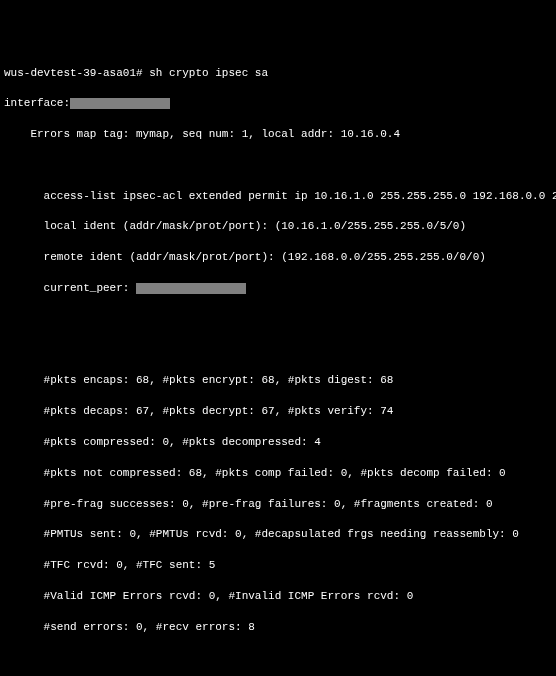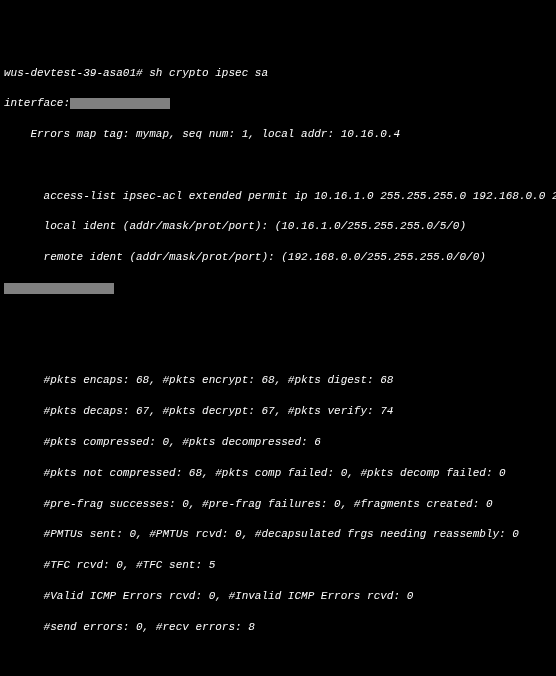--- a/index.html
+++ b/index.html
@@ -1,15 +1,15 @@
 <!DOCTYPE html>
 <html><head>
   <meta charset="utf-8">
   <style>
-    * { margin: 0; padding: 0; box-sizing: border-box; font-style: italic; }
+    * { margin: 0; padding: 0; box-sizing: border-box; }
     body {
       background: #000;
       color: #fff;
       font-family: 'Courier New', Consolas, monospace;
       font-size: 11px;
       line-height: 1.4;
       padding: 4px;
       width: 556px;
       height: 676px;
       overflow: hidden;
@@ -30,26 +30,26 @@
 
 
 
 <div class="line"><span>wus-devtest-39-asa01# </span><span>sh crypto ipsec sa</span></div>
 <div class="line"><span>interface:</span><span class="redact redact-sm"></span></div>
 <div class="line">    Errors map tag: mymap, seq num: 1, local addr: 10.16.0.4</div>
 <div class="line"> </div>
 <div class="line">      access-list ipsec-acl extended permit ip 10.16.1.0 255.255.255.0 192.168.0.0 255.255.255.0</div>
 <div class="line">      local ident (addr/mask/prot/port): (10.16.1.0/255.255.255.0/5/0)</div>
 <div class="line">      remote ident (addr/mask/prot/port): (192.168.0.0/255.255.255.0/0/0)</div>
-<div class="line"><span class="redact redact-md"></span></div>
+<div class="line"><span>      current_peer: </span><span class="redact redact-md"></span></div>
 <div class="line"> </div>
 <div class="line"> </div>
 <div class="line">      #pkts encaps: 68, #pkts encrypt: 68, #pkts digest: 68</div>
 <div class="line">      #pkts decaps: 67, #pkts decrypt: 67, #pkts verify: 74</div>
-<div class="line">      #pkts compressed: 0, #pkts decompressed: 6</div>
+<div class="line">      #pkts compressed: 0, #pkts decompressed: 4</div>
 <div class="line">      #pkts not compressed: 68, #pkts comp failed: 0, #pkts decomp failed: 0</div>
 <div class="line">      #pre-frag successes: 0, #pre-frag failures: 0, #fragments created: 0</div>
 <div class="line">      #PMTUs sent: 0, #PMTUs rcvd: 0, #decapsulated frgs needing reassembly: 0</div>
 <div class="line">      #TFC rcvd: 0, #TFC sent: 5</div>
 <div class="line">      #Valid ICMP Errors rcvd: 0, #Invalid ICMP Errors rcvd: 0</div>
 <div class="line">      #send errors: 0, #recv errors: 8</div>
 <div class="line"> </div>
 
 
 

